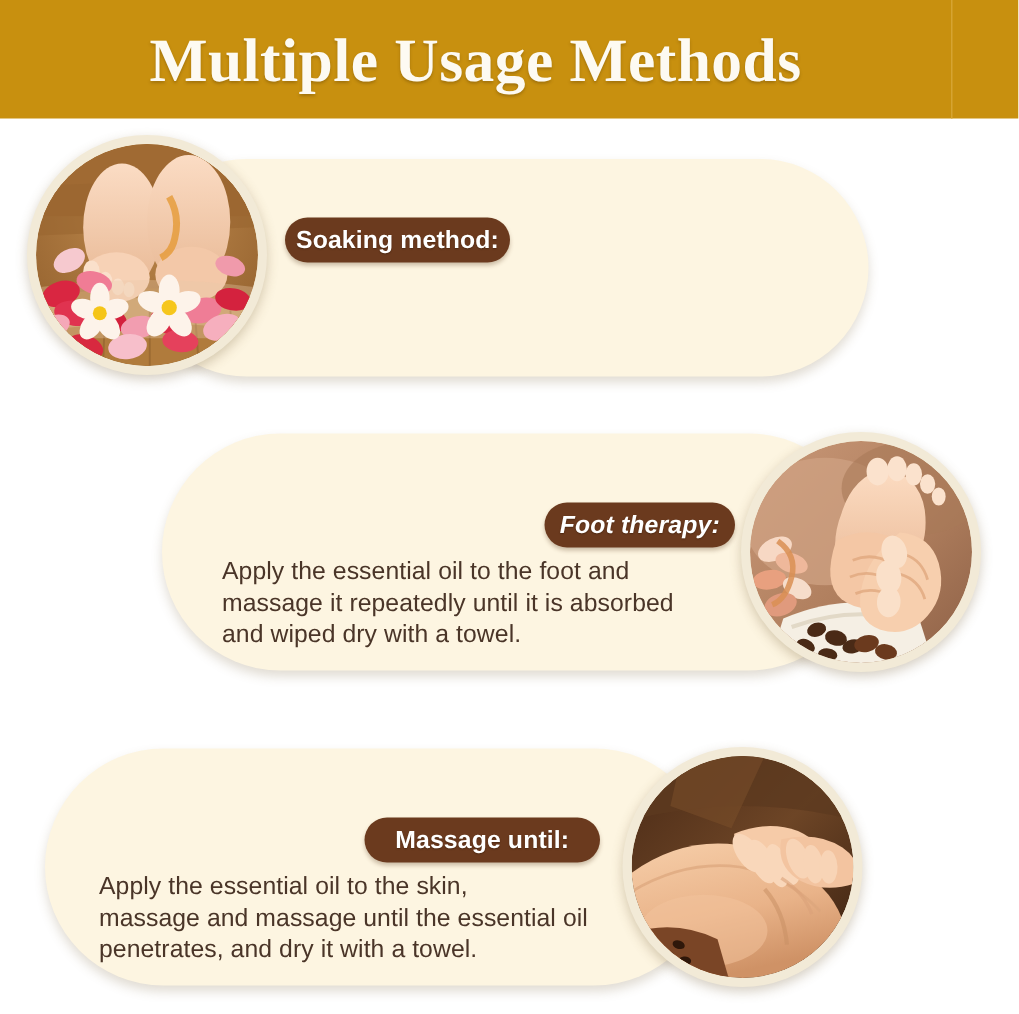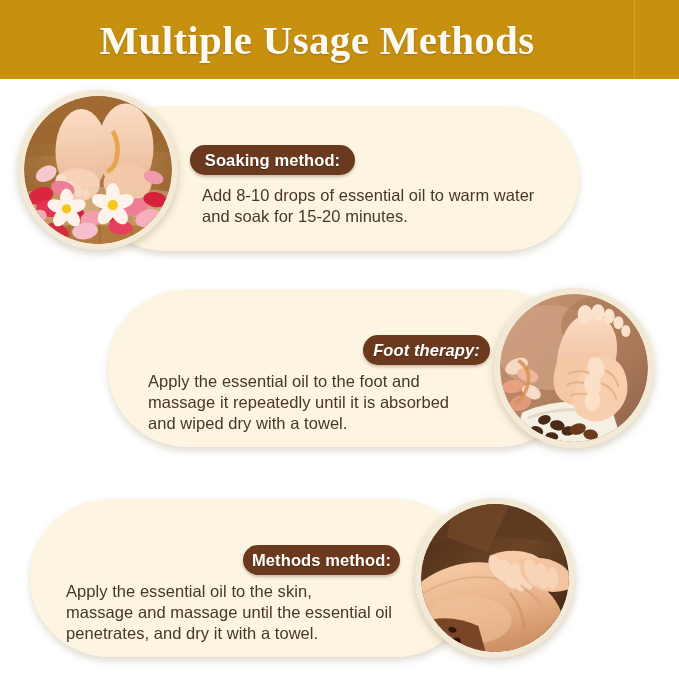--- a/index.html
+++ b/index.html
@@ -105,21 +105,21 @@
     color: #4a3528;
     font-size: 16.5px;
     line-height: 21px;
     white-space: pre-line;
     letter-spacing: 0.05px;
   }
 
   
   #card-1      { left: 92px;  top: 106px; width: 487px; height: 145px; }
   #photo-1     { left: 18px;  top: 90px;  width: 160px; height: 160px; }
-  #pill-1      { left: 190px; top: 145px; width: 165px; }
+  #pill-1      { left: 190px; top: 145px; width: 150px; }
   #text-1      { left: 202px; top: 185px; width: 380px; }
 
   
   #card-2      { left: 108px; top: 289px; width: 470px; height: 158px; }
   #photo-2     { left: 494px; top: 288px; width: 160px; height: 160px; }
   #pill-2      { left: 363px; top: 335px; width: 127px; font-style: italic; }
   #text-2      { left: 148px; top: 371px; width: 360px; }
 
   
   #card-3      { left: 30px;  top: 499px; width: 445px; height: 158px; }
@@ -225,22 +225,20 @@
         </g>
         <path d="M96 38 q8 14 4 30 q-2 10 -10 14" stroke="#e59a36" stroke-width="5" fill="none" opacity="0.8"></path>
       </g>
     </svg>
   </div>
 
   <div class="label-pill" id="pill-1">
     <span>Soaking method:</span>
   </div>
 
-  <div class="body-text" id="text-1">Add 8-10 drops of essential oil to warm water
-and soak for 15-20 minutes.</div>
 
   <div class="card" id="card-2"></div>
 
   <div class="photo" id="photo-2">
     <svg viewBox="0 0 160 160" preserveAspectRatio="xMidYMid slice" aria-hidden="true">
       <defs>
         <linearGradient id="g2bg" x1="0" y1="0" x2="1" y2="1">
           <stop offset="0%" stop-color="#c99878"></stop>
           <stop offset="55%" stop-color="#b07f5e"></stop>
           <stop offset="100%" stop-color="#8d6046"></stop>
@@ -368,20 +366,20 @@
           <ellipse cx="8" cy="150" rx="5" ry="3.5" transform="rotate(22 8 150)"></ellipse>
           <ellipse cx="22" cy="154" rx="5.5" ry="3.5" transform="rotate(-12 22 154)"></ellipse>
           <ellipse cx="44" cy="156" rx="5" ry="3.5" transform="rotate(8 44 156)"></ellipse>
           <ellipse cx="34" cy="136" rx="4.5" ry="3" transform="rotate(18 34 136)"></ellipse>
         </g>
       </g>
     </svg>
   </div>
 
   <div class="label-pill" id="pill-3">
-    <span>Methods method:</span>
+    <span>Massage until:</span>
   </div>
 
   <div class="body-text" id="text-3">Apply the essential oil to the skin,
 massage and massage until the essential oil
 penetrates, and dry it with a towel.</div>
 
 </div>
 
 </body></html>

